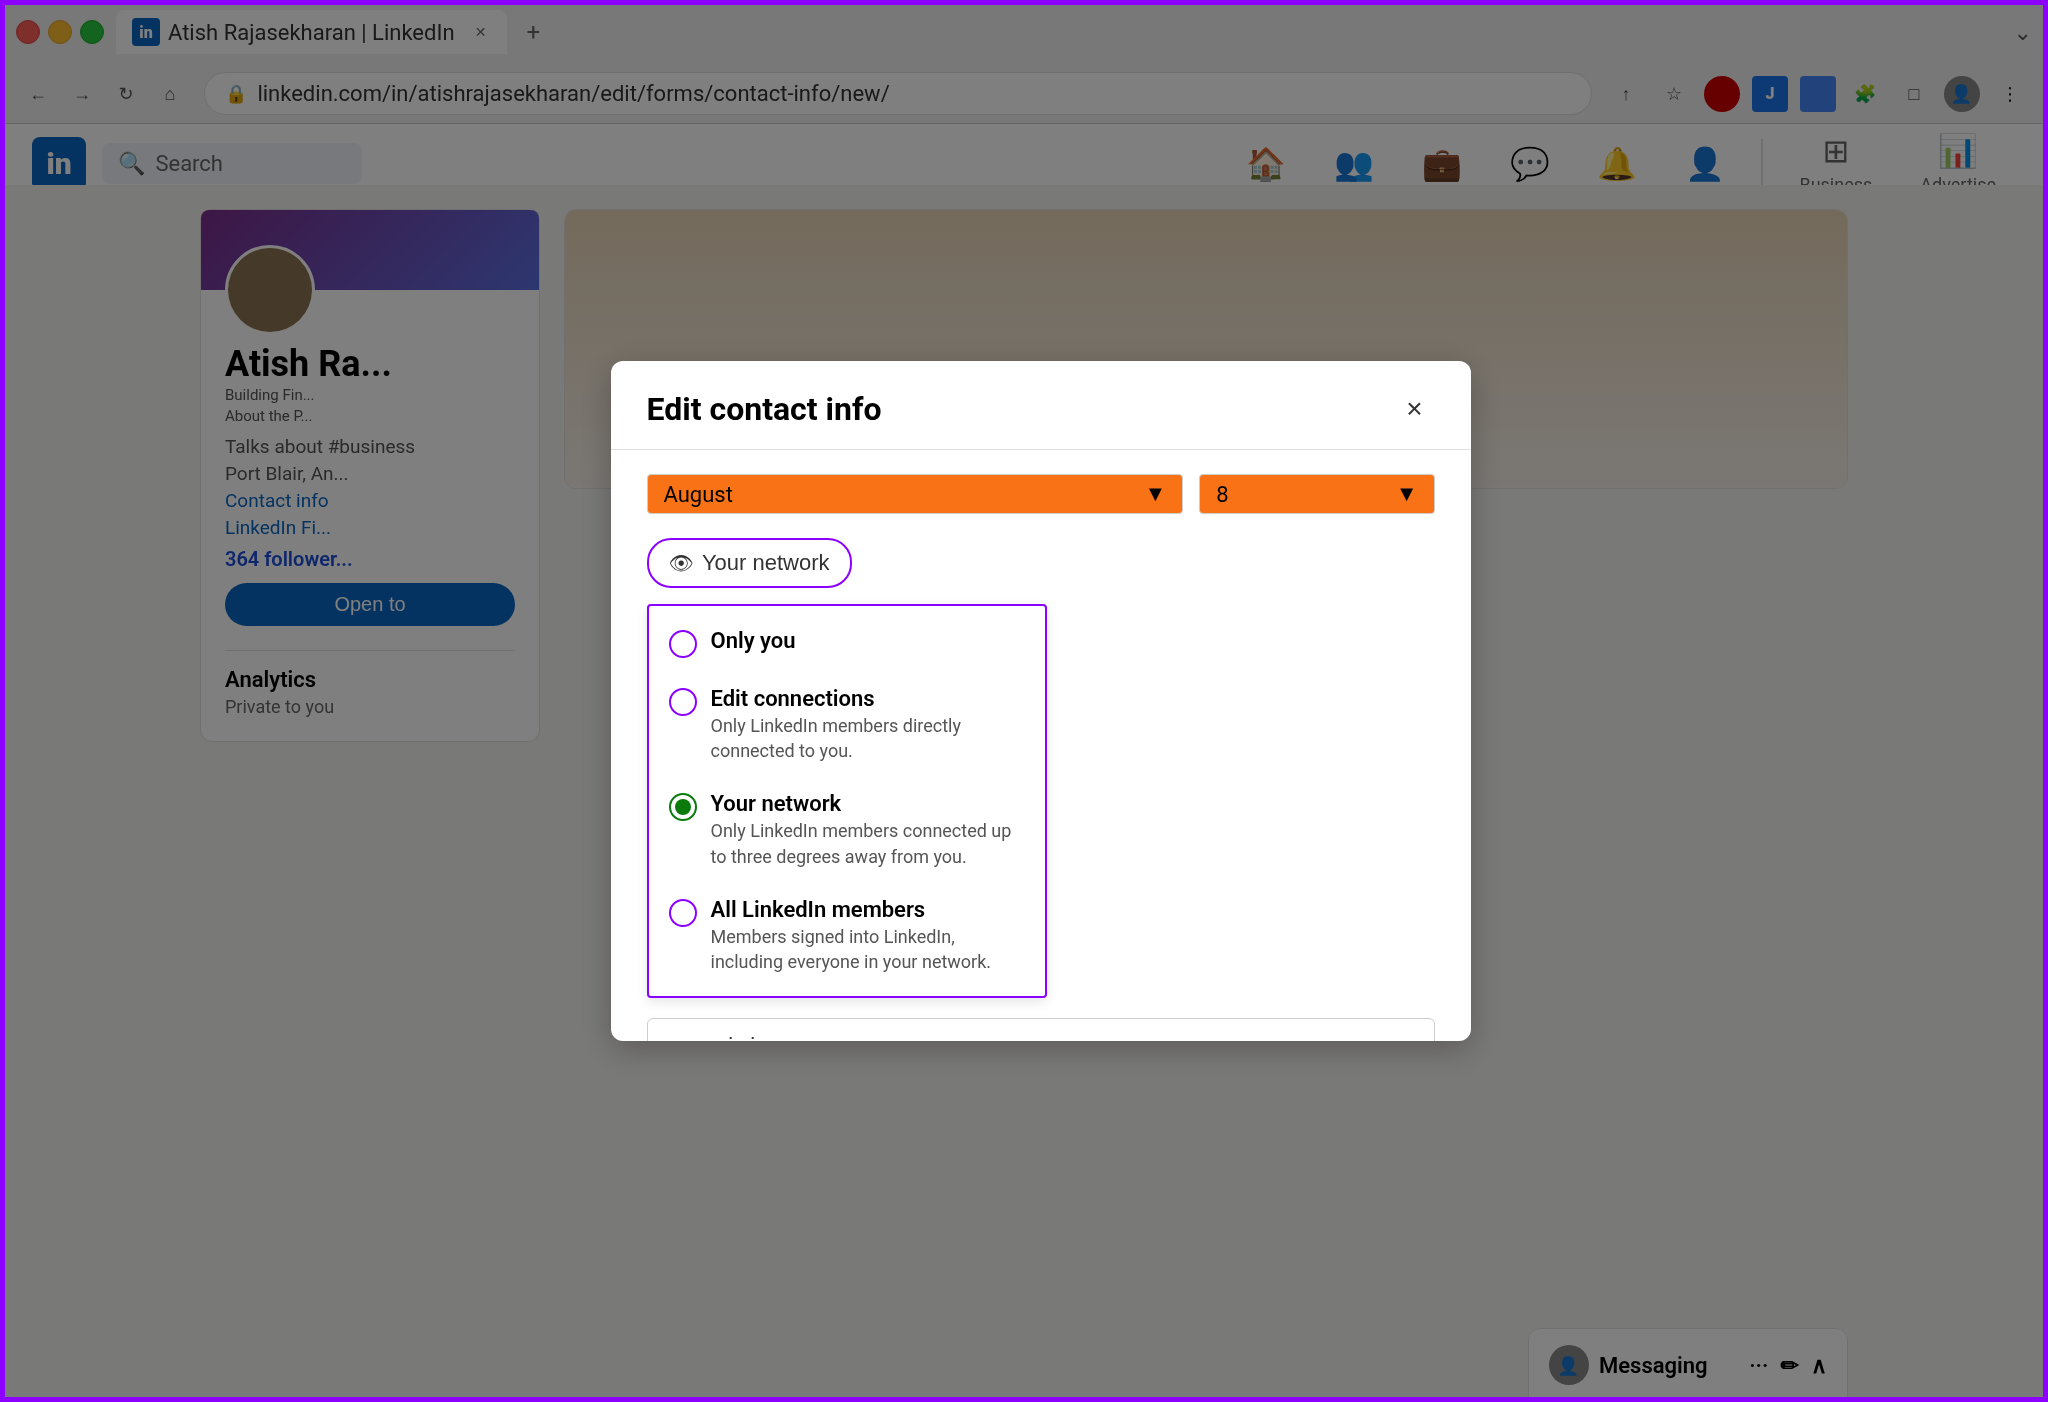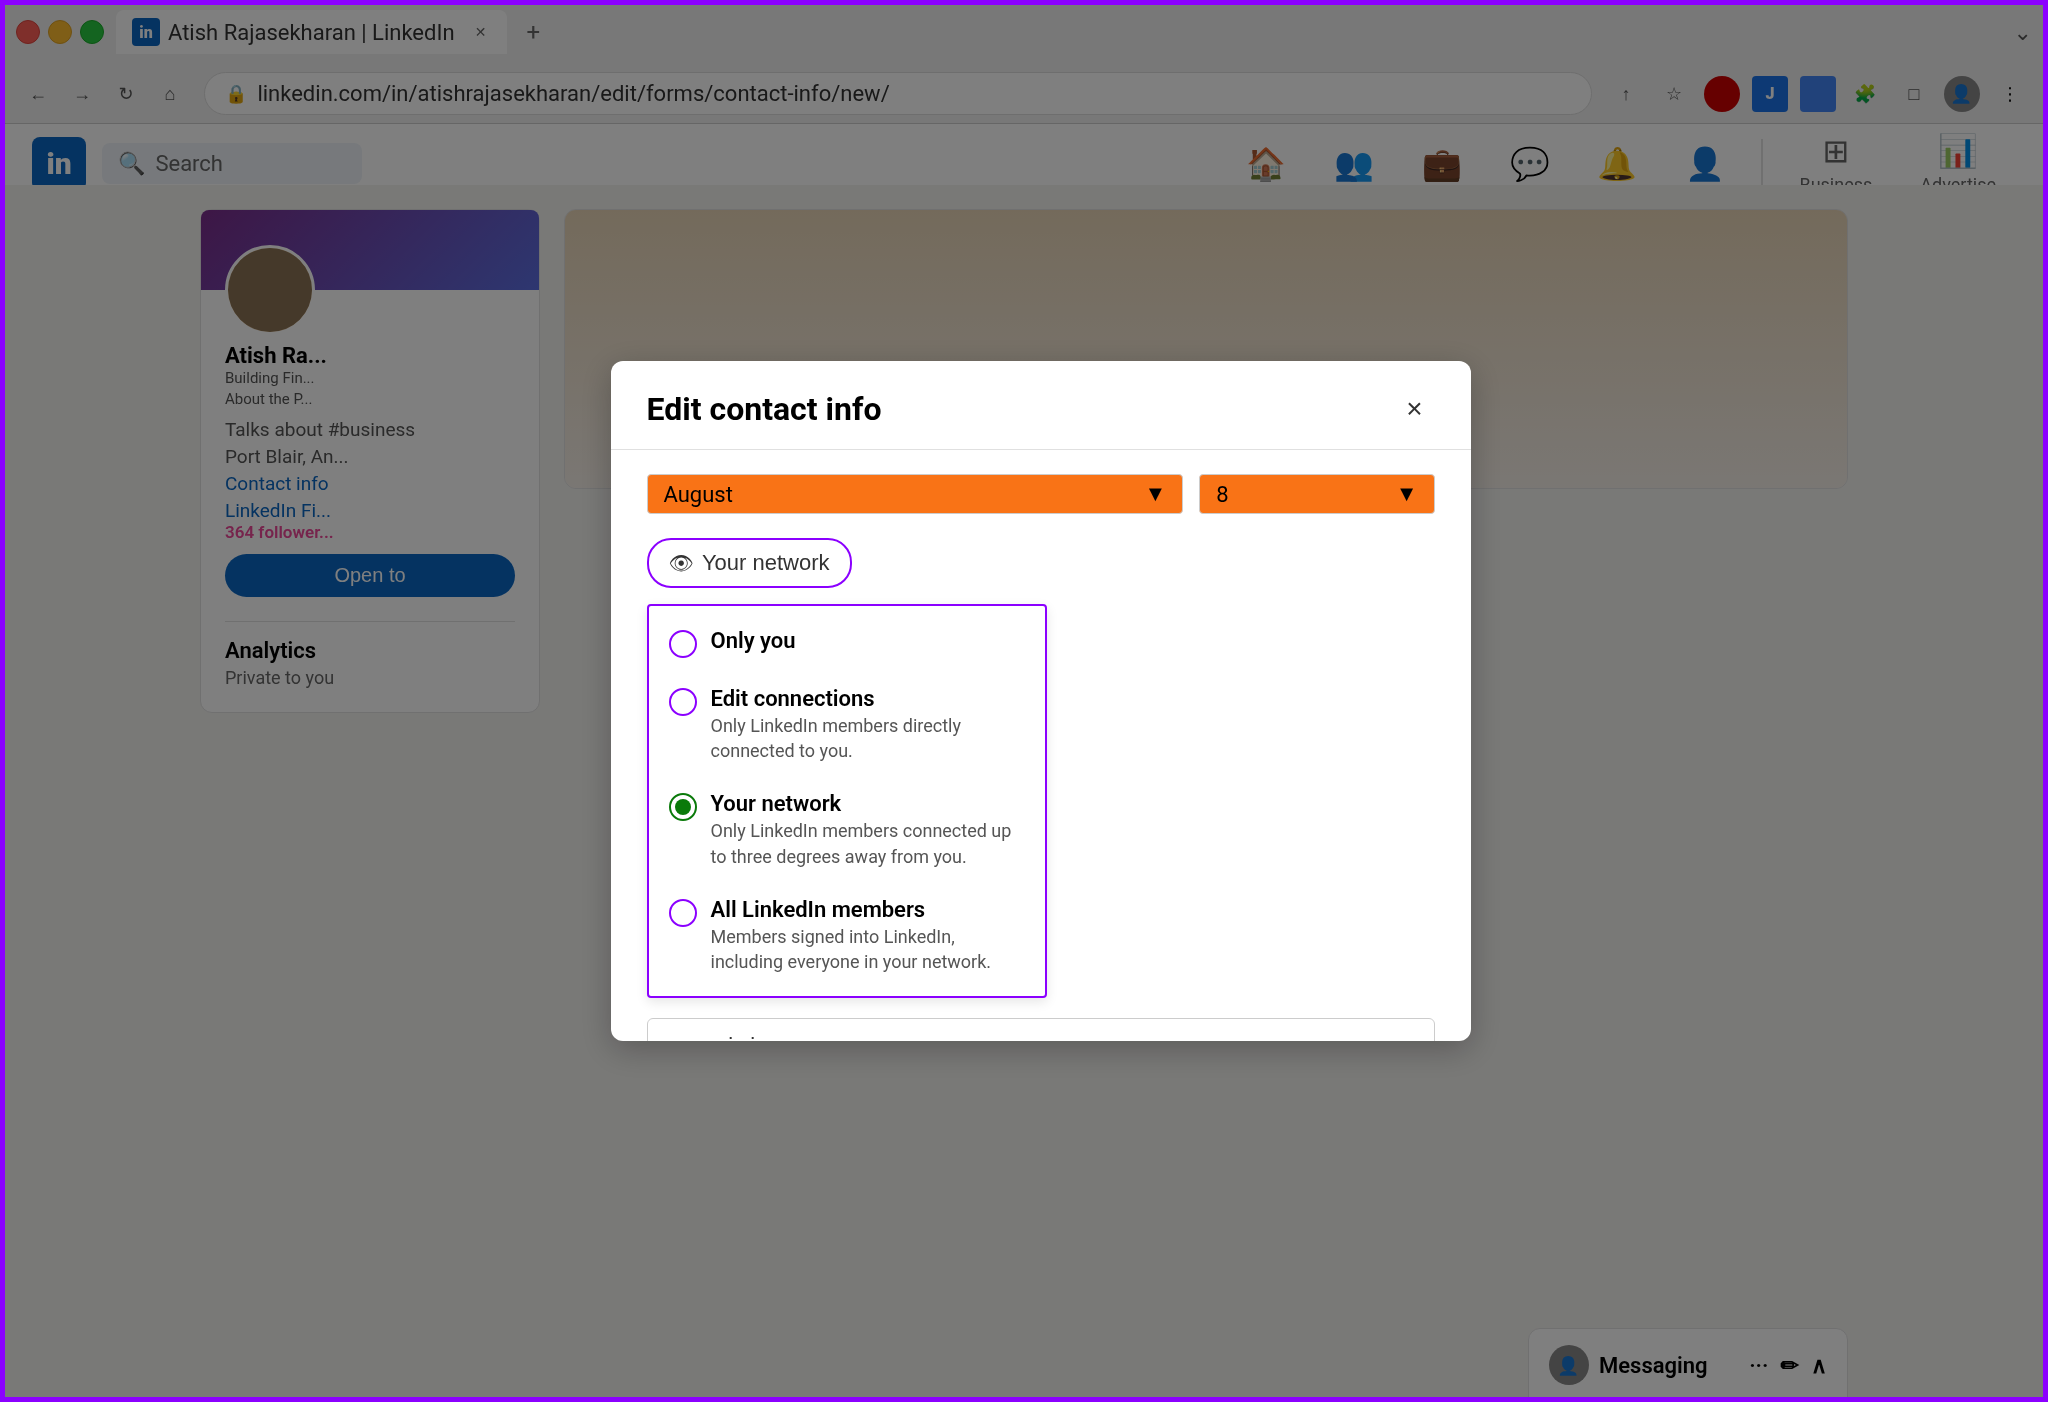--- a/index.html
+++ b/index.html
@@ -218,21 +218,21 @@
       border-radius: 50%;
       background: #c5a882;
       border: 3px solid white;
       margin-top: -45px;
       overflow: hidden;
       display: flex;
       align-items: center;
       justify-content: center;
     }
     .profile-name {
-      font-size: 22px;
+      font-size: 36px;
       font-weight: 700;
       margin-top: 8px;
       color: #000;
     }
     .profile-sub {
       font-size: 15px;
       color: #555;
       line-height: 1.4;
     }
     .profile-tags {
@@ -245,24 +245,24 @@
       color: #555;
       margin-top: 4px;
     }
     .profile-link {
       font-size: 19px;
       color: #0a66c2;
       margin-top: 4px;
       cursor: pointer;
     }
     .follower-count {
-      font-size: 17px;
+      font-size: 20px;
       font-weight: 600;
-      color: #ec4899;
-      margin-top: 0;
+      color: #1d4ed8;
+      margin-top: 8px;
     }
     .open-to-btn {
       background: #0a66c2;
       color: white;
       border: none;
       border-radius: 24px;
       padding: 10px 24px;
       font-size: 20px;
       cursor: pointer;
       margin-top: 12px;

